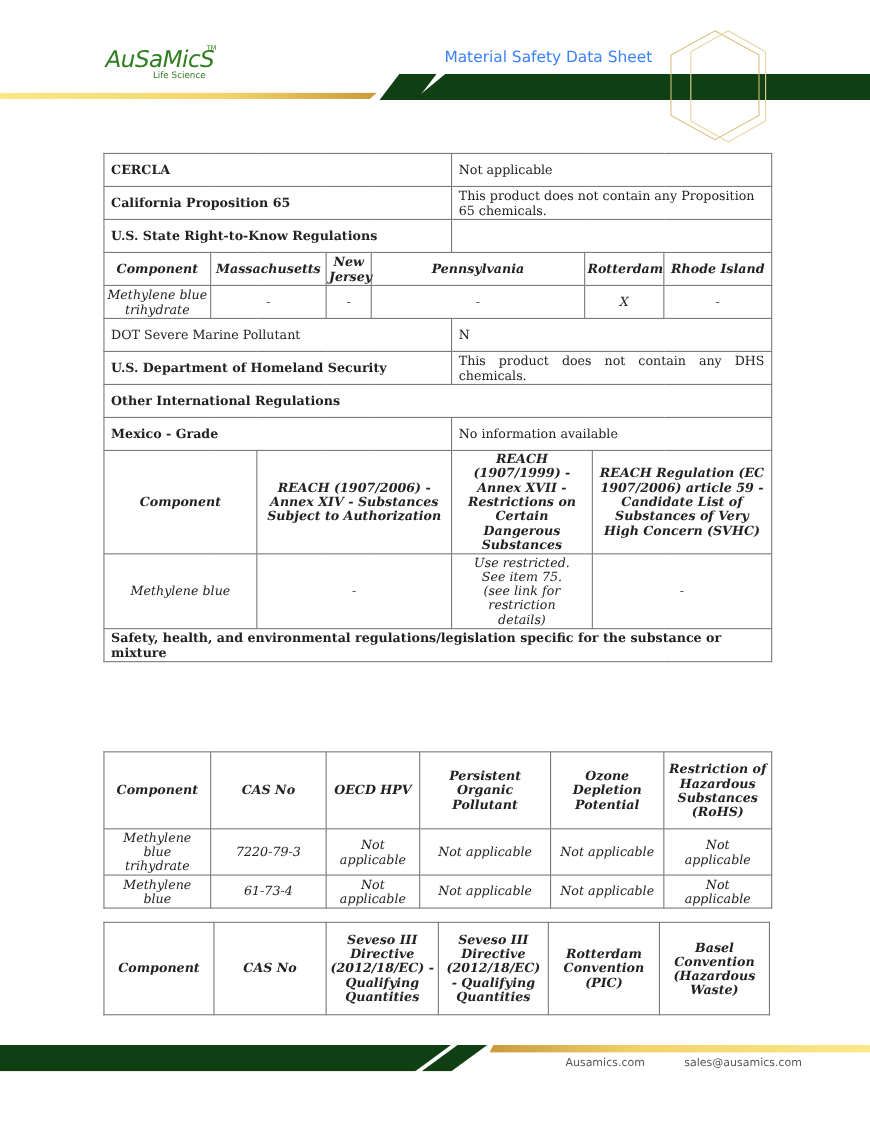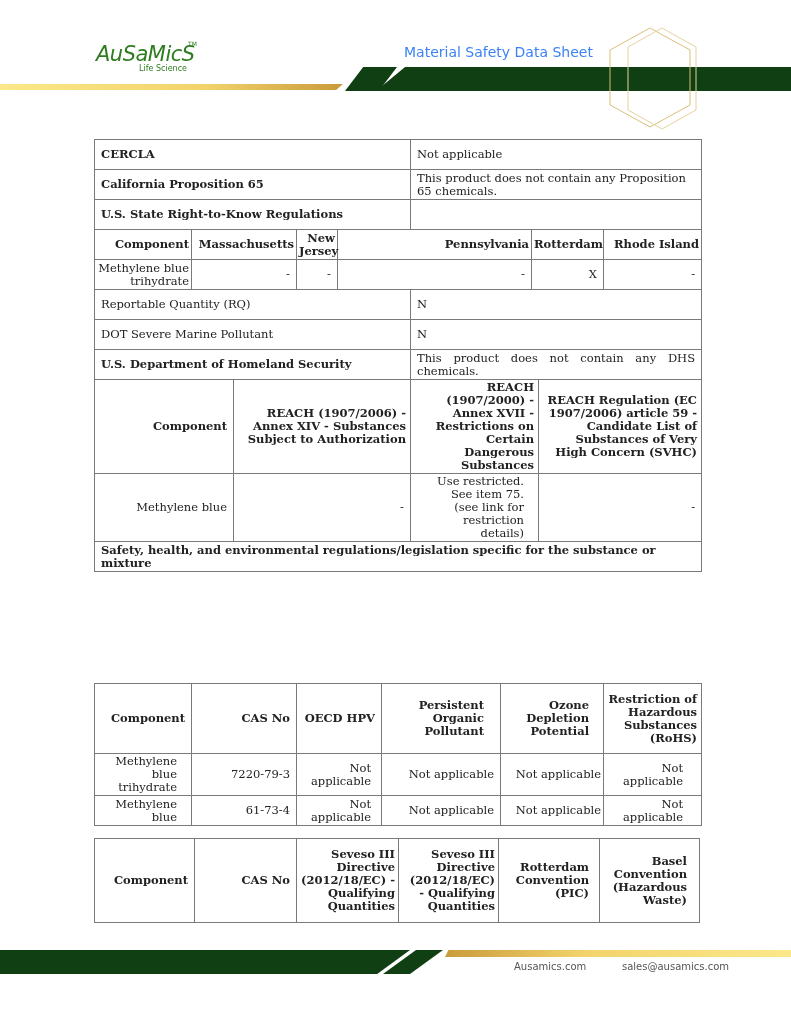--- a/index.html
+++ b/index.html
@@ -15,21 +15,21 @@
   .top-green-small { position:absolute; left:345px; top:67px; width:52px; height:24px; background:#0f3f13;
               clip-path:polygon(35% 0,100% 0,65% 100%,0 100%); }
   .top-green-band { position:absolute; left:376px; top:67px; width:415px; height:24px; background:#0f3f13;
               clip-path:polygon(7% 0,100% 0,100% 100%,0 100%); }
   .hex { position:absolute; left:590px; top:25px; }
   .main-table, .bottom-table { position:absolute; left:94px; border-collapse:collapse; table-layout:fixed; font-size:11.5px; }
   .main-table { top:139px; width:607px; }
   .bottom-table { top:838px; width:605px; }
   td, th { border:1px solid #7a7a7a; padding:1px 6px; vertical-align:middle; line-height:13px; }
   .bold { font-weight:bold; }
-  .center { text-align:right; }
+  .center { text-align:center;font-style:italic; }
   .justify { text-align:justify; text-align-last:justify; }
   .footer-green { position:absolute; left:0; top:950px; width:410px; height:24px; background:#0f3f13;
               clip-path:polygon(0 0,100% 0,92% 100%,0 100%); }
   .footer-green-small { position:absolute; left:383px; top:950px; width:60px; height:24px; background:#0f3f13;
               clip-path:polygon(55% 0,100% 0,45% 100%,0 100%); }
   .footer-gold { position:absolute; left:445px; top:950px; width:346px; height:7px;
               background:linear-gradient(90deg,#c99a3b 0%,#f2d36b 40%,#fbe88a 100%); clip-path:polygon(1% 0,100% 0,100% 100%,0 100%); }
   .footer-link { position:absolute; top:961px; font-family:"DejaVu Sans", sans-serif; font-size:10px; color:#555; }
 </style>
 </head>
@@ -84,35 +84,38 @@
   </tr>
   <tr style="height:30px">
     <td class="center" style="padding:1px 2px">Methylene blue trihydrate</td>
     <td colspan="2" class="center">-</td>
     <td class="center">-</td>
     <td colspan="2" class="center">-</td>
     <td colspan="2" class="center">X</td>
     <td class="center">-</td>
   </tr>
   <tr style="height:30px">
-    <td colspan="5">Reportable Quantity (RQ)</td>
-    <td colspan="4">N</td>
-  </tr>
-  <tr style="height:30px">
     <td colspan="5">DOT Severe Marine Pollutant</td>
     <td colspan="4">N</td>
   </tr>
   <tr style="height:30px">
     <td colspan="5" class="bold">U.S. Department of Homeland Security</td>
     <td colspan="4" class="justify"><span>This product does not contain any DHS chemicals.</span></td>
   </tr>
+  <tr style="height:30px">
+    <td colspan="9" class="bold">Other International Regulations</td>
+  </tr>
+  <tr style="height:30px">
+    <td colspan="5" class="bold">Mexico - Grade</td>
+    <td colspan="4">No information available</td>
+  </tr>
   <tr style="height:68px">
     <td colspan="2" class="bold center">Component</td>
     <td colspan="3" class="bold center" style="padding:1px 4px">REACH (1907/2006) - Annex XIV - Substances Subject to Authorization</td>
-    <td colspan="2" class="bold center" style="padding:1px 4px">REACH (1907/2000) - Annex XVII - Restrictions on Certain Dangerous Substances</td>
+    <td colspan="2" class="bold center" style="padding:1px 4px">REACH (1907/1999) - Annex XVII - Restrictions on Certain Dangerous Substances</td>
     <td colspan="2" class="bold center" style="padding:1px 4px">REACH Regulation (EC 1907/2006) article 59 - Candidate List of Substances of Very High Concern (SVHC)</td>
   </tr>
   <tr style="height:56px">
     <td colspan="2" class="center">Methylene blue</td>
     <td colspan="3" class="center">-</td>
     <td colspan="2" class="center" style="padding:1px 14px">Use restricted. See item 75. (see link for restriction details)</td>
     <td colspan="2" class="center">-</td>
   </tr>
   <tr style="height:30px">
     <td colspan="9" class="bold">Safety, health, and environmental regulations/legislation specific for the substance or mixture</td>

